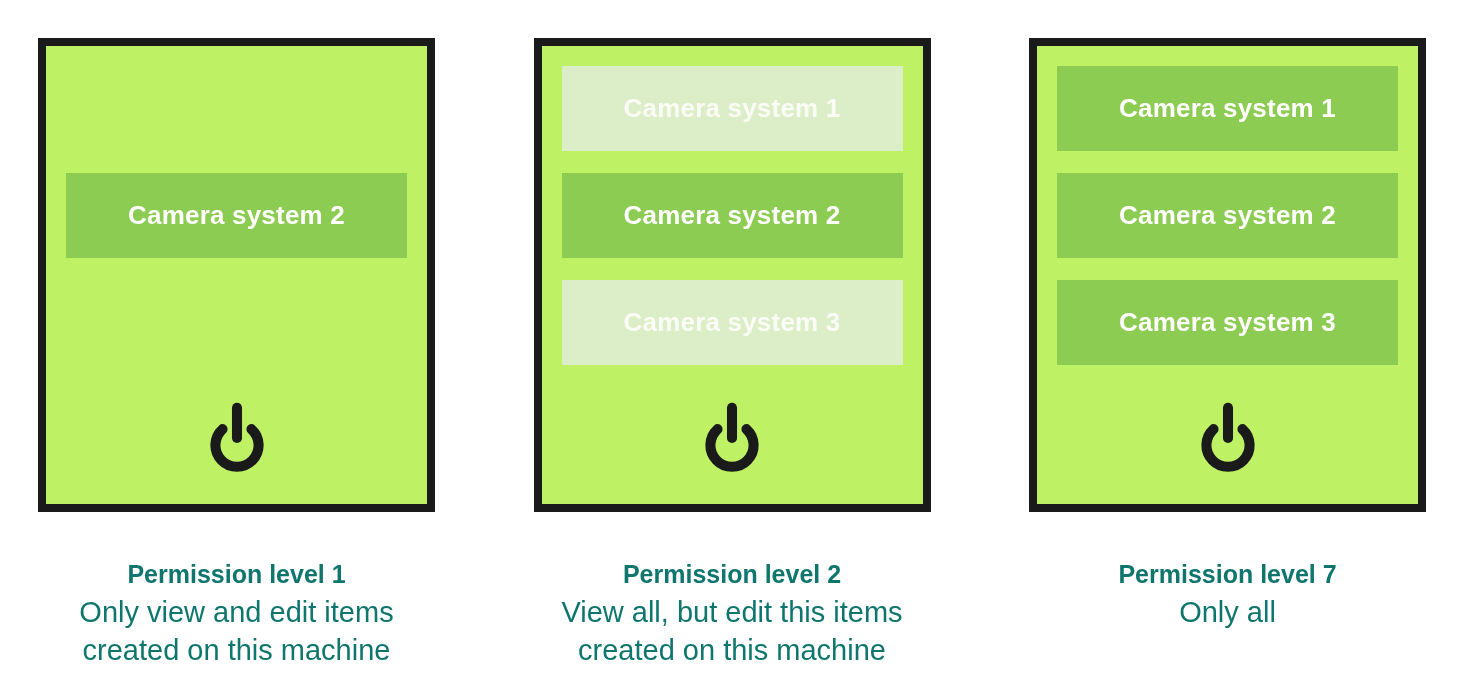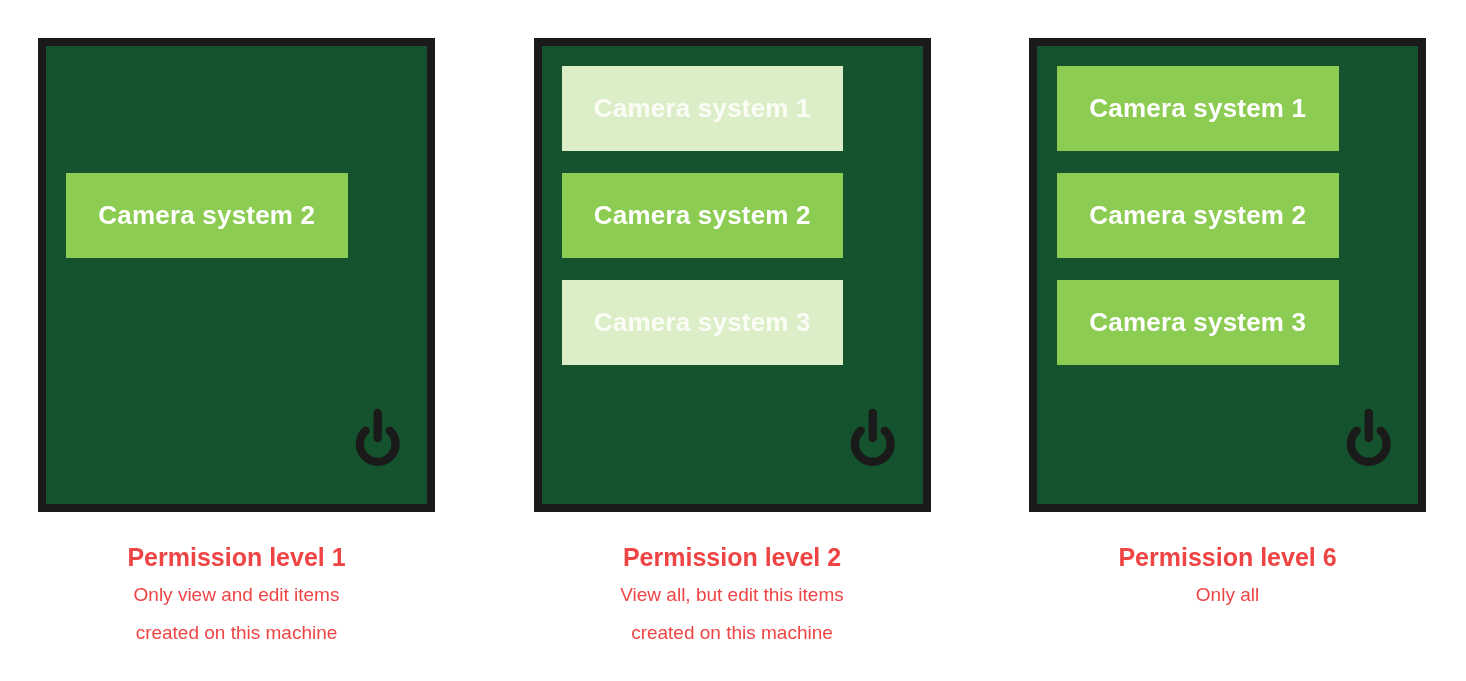--- a/index.html
+++ b/index.html
@@ -22,23 +22,23 @@
     width: 397px;
     display: flex;
     flex-direction: column;
     align-items: center;
   }
   .device {
     box-sizing: border-box;
     width: 397px;
     height: 474px;
     border: 8px solid #1a1a1a;
-    background: #14532d;
+    background: #bef264;
     display: flex;
-    flex-direction: row;
+    flex-direction: column;
     padding: 20px 20px 30px 20px;
   }
   .buttons {
     display: flex;
     flex-direction: column;
     gap: 22px;
     width: 100%;
   }
   .btn {
     height: 85px;
@@ -59,32 +59,32 @@
   .btn.spacer {
     background: transparent;
     color: transparent;
   }
   .power {
     margin-top: auto;
     align-self: center;
     display: block;
   }
   .caption {
-    margin-top: 26px;
+    margin-top: 43px;
     text-align: center;
-    color: #ef4444;
+    color: #0f766e;
     width: 397px;
   }
   .caption-title {
     font-size: 25px;
     font-weight: bold;
     line-height: 38px;
   }
   .caption-line {
-    font-size: 19px;
+    font-size: 29px;
     line-height: 38px;
   }
 </style>
 </head>
 <body>
 
 <div class="figure">
 
   <div class="column">
     <div class="device">
@@ -130,18 +130,18 @@
         <div class="btn active">Camera system 1</div>
         <div class="btn active">Camera system 2</div>
         <div class="btn active">Camera system 3</div>
       </div>
       <svg class="power" width="72" height="72" viewBox="0 0 100 100" aria-hidden="true">
         <path d="M 29.9 37.7 A 30 30 0 1 0 70.1 37.7" fill="none" stroke="#1a1a1a" stroke-width="14" stroke-linecap="round"></path>
         <line x1="50" y1="8" x2="50" y2="50" stroke="#1a1a1a" stroke-width="14" stroke-linecap="round"></line>
       </svg>
     </div>
     <div class="caption">
-      <div class="caption-title">Permission level 6</div>
+      <div class="caption-title">Permission level 7</div>
       <div class="caption-line">Only all</div>
     </div>
   </div>
 
 </div>
 
 </body></html>

